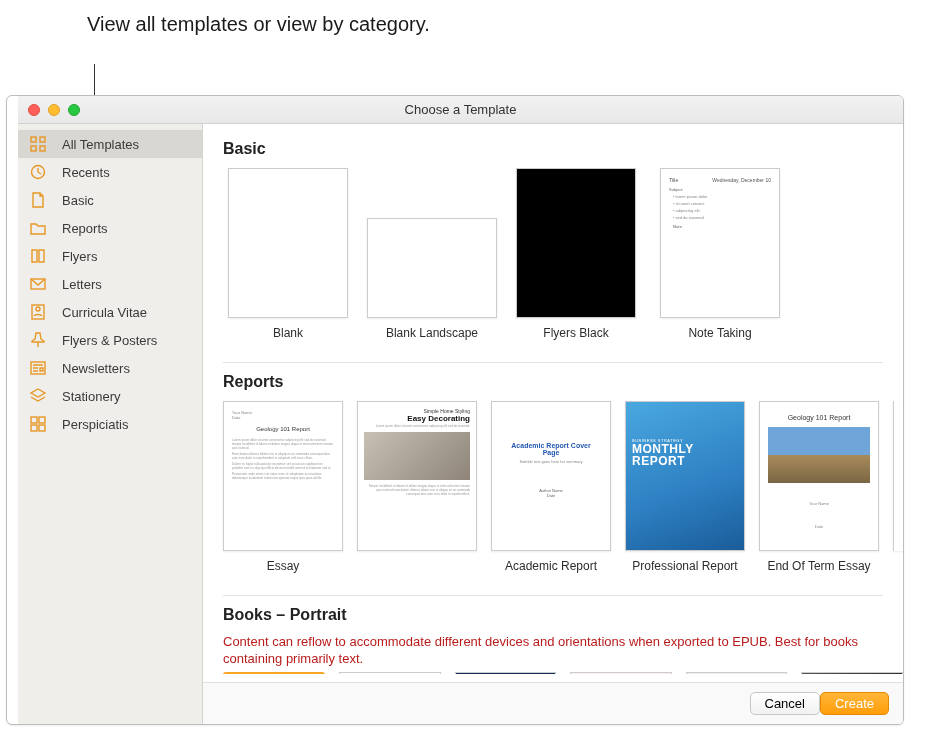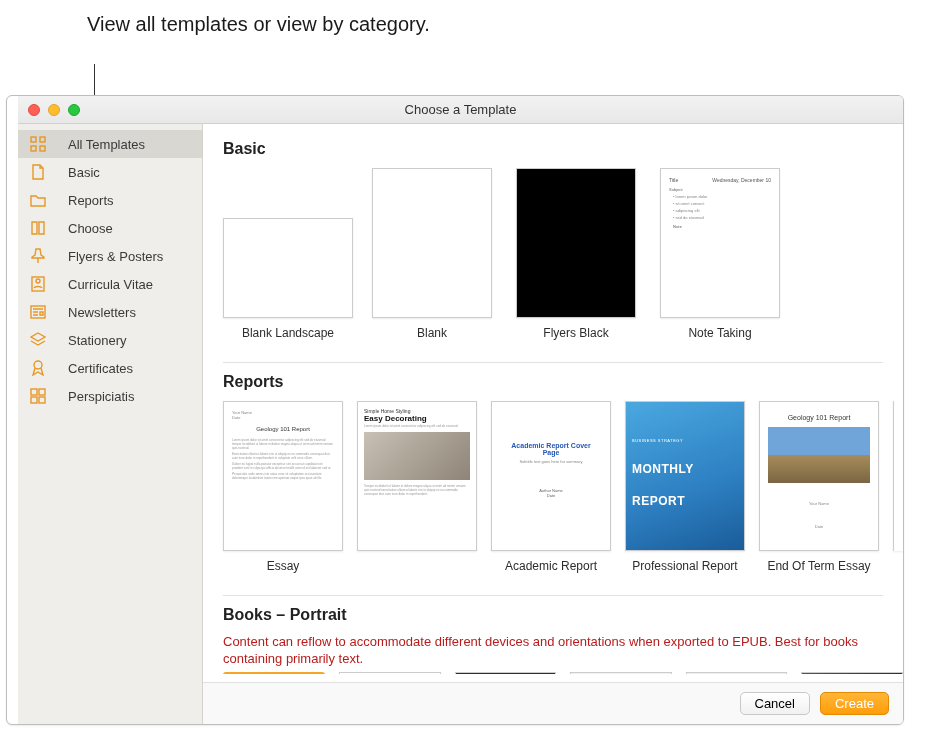--- a/index.html
+++ b/index.html
@@ -95,21 +95,21 @@
   }
   .sidebar {
     width: 185px;
     background: #f0eeea;
     border-right: 1px solid #d6d3cc;
     padding-top: 6px;
   }
   .side-item {
     display: flex;
     align-items: center;
-    gap: 22px;
+    gap: 16px;
     height: 28px;
     padding: 0 12px;
     font-size: 13px;
     color: #3a3a3a;
     cursor: pointer;
   }
   .side-item.selected {
     background: #d9d7d1;
   }
   .side-icon {
@@ -204,21 +204,20 @@
   .book-thumb.selected {
     border: 3px solid #f6a623;
     border-radius: 3px;
   }
   .footer {
     height: 42px;
     border-top: 1px solid #e0e0e0;
     display: flex;
     align-items: center;
     justify-content: flex-end;
-    gap: 10px;
     padding: 0 14px;
     background: #f9f9f9;
     margin-top: 8px;
   }
   .btn {
     font-size: 13px;
     padding: 3px 14px;
     border-radius: 5px;
     border: 1px solid #c8c8c8;
     background: linear-gradient(#fff,#f1f1f1);
@@ -229,34 +228,34 @@
     border-color: #e28a00;
     color: #fff;
   }
   
   .note-lines { padding: 8px; }
   .note-lines .hdr { font-size:5px; color:#555; display:flex; justify-content:space-between; margin-bottom:4px;}
   .note-lines .bul { font-size:4px; color:#888; margin:2px 0 0 4px;}
   .essay-inner { padding:8px; }
   .essay-inner .t { font-size:6px; color:#333; text-align:center; margin:6px 0;}
   .essay-inner p { font-size:3px; color:#999; line-height:4px; margin:2px 0;}
-  .contemp { padding:6px; }
+  .contemp { padding:6px;text-align:right; }
   .contemp .h1 { font-size:5px; color:#333;}
   .contemp .h2 { font-size:8px; font-weight:700; color:#111;}
   .contemp .img { width:100%; height:48px; background:linear-gradient(135deg,#c8c0b4,#8e8578); margin:4px 0;}
   .contemp p { font-size:3px; color:#999; line-height:4px; margin:1px 0;}
   .acad { padding:10px; display:flex; flex-direction:column; align-items:center; justify-content:center;}
   .acad .t1 { font-size:7px; color:#2458b3; font-weight:600; text-align:center; margin-top:30px;}
   .acad .t2 { font-size:4px; color:#888; text-align:center; margin-top:3px;}
   .acad .t3 { font-size:4px; color:#666; text-align:center; margin-top:24px;}
   .prof { position:relative; }
   .prof .bg { position:absolute; inset:0; background:linear-gradient(160deg,#4aa8e0 0%,#2d7fc1 60%,#1a5c99 100%);}
   .prof .txt { position:absolute; top:36px; left:6px; right:6px; color:#fff; }
   .prof .s { font-size:4px; letter-spacing:0.5px;}
-  .prof .b { font-size:12px; font-weight:800; letter-spacing:0.5px; line-height:1;margin-top:20px;}
+  .prof .b { font-size:12px; font-weight:800; letter-spacing:0.5px; line-height:1;}
   .eot { padding:8px; text-align:center;}
   .eot .t { font-size:7px; color:#333; margin-top:4px;}
   .eot .img { width:100%; height:56px; background:linear-gradient(#6fa5d8 0%,#6fa5d8 50%,#a88b5a 50%,#7a6644 100%); margin:6px 0;}
   .eot .a { font-size:4px; color:#888; margin-top:18px;}
   .peek {
     width: 14px;
     height:150px;
     border-left:1px solid #ccc;
     background:#fff;
     box-shadow: 0 1px 2px rgba(0,0,0,0.08);
@@ -290,112 +289,121 @@
               <rect x="10" y="1" width="5" height="5"></rect>
               <rect x="1" y="10" width="5" height="5"></rect>
               <rect x="10" y="10" width="5" height="5"></rect>
             </svg>
           </span>
         <span>All Templates</span>
       </div>
       <div class="side-item">
         <span class="side-icon">
             <svg viewBox="0 0 16 16">
+              <circle cx="8" cy="8" r="6.5"></circle>
+              <path d="M8 4v4l3 2"></path>
+            </svg>
+          </span>
+        <span>Recents</span>
+      </div>
+      <div class="side-item">
+        <span class="side-icon">
+            <svg viewBox="0 0 16 16">
               <path d="M3 1h7l3 3v11H3z"></path>
               <path d="M10 1v3h3"></path>
             </svg>
           </span>
         <span>Basic</span>
       </div>
       <div class="side-item">
         <span class="side-icon">
             <svg viewBox="0 0 16 16">
               <path d="M1 4h5l2 2h7v8H1z"></path>
             </svg>
           </span>
         <span>Reports</span>
       </div>
       <div class="side-item">
         <span class="side-icon">
             <svg viewBox="0 0 16 16">
               <path d="M2 2h5v12H2zM9 2h5v12H9z"></path>
             </svg>
           </span>
-        <span>Choose</span>
-      </div>
-      <div class="side-item">
-        <span class="side-icon">
-            <svg viewBox="0 0 16 16">
-              <path d="M6 1h4l1 6 3 2v1H2V9l3-2z"></path>
-              <path d="M8 10v5"></path>
-            </svg>
-          </span>
-        <span>Flyers &amp; Posters</span>
+        <span>Flyers</span>
+      </div>
+      <div class="side-item">
+        <span class="side-icon">
+            <svg viewBox="0 0 16 16">
+              <rect x="1" y="3" width="14" height="10"></rect>
+              <path d="M1 3l7 6 7-6"></path>
+            </svg>
+          </span>
+        <span>Letters</span>
       </div>
       <div class="side-item">
         <span class="side-icon">
             <svg viewBox="0 0 16 16">
               <rect x="2" y="1" width="12" height="14"></rect>
               <circle cx="8" cy="5" r="2"></circle>
               <path d="M4 12c1-2 7-2 8 0"></path>
             </svg>
           </span>
         <span>Curricula Vitae</span>
       </div>
       <div class="side-item">
         <span class="side-icon">
             <svg viewBox="0 0 16 16">
+              <path d="M6 1h4l1 6 3 2v1H2V9l3-2z"></path>
+              <path d="M8 10v5"></path>
+            </svg>
+          </span>
+        <span>Flyers &amp; Posters</span>
+      </div>
+      <div class="side-item">
+        <span class="side-icon">
+            <svg viewBox="0 0 16 16">
               <rect x="1" y="2" width="14" height="12"></rect>
               <path d="M3 5h10M3 8h5M3 11h5M10 8h3v3h-3z"></path>
             </svg>
           </span>
         <span>Newsletters</span>
       </div>
       <div class="side-item">
         <span class="side-icon">
             <svg viewBox="0 0 16 16">
               <path d="M8 1l7 4-7 4-7-4zM1 9l7 4 7-4"></path>
             </svg>
           </span>
         <span>Stationery</span>
-      </div>
-      <div class="side-item">
-        <span class="side-icon">
-            <svg viewBox="0 0 16 16">
-              <circle cx="8" cy="5" r="4"></circle>
-              <path d="M5 8l-2 7 5-3 5 3-2-7"></path>
-            </svg>
-          </span>
-        <span>Certificates</span>
       </div>
       <div class="side-item">
         <span class="side-icon">
             <svg viewBox="0 0 16 16">
               <rect x="1" y="1" width="6" height="6"></rect>
               <rect x="9" y="1" width="6" height="6"></rect>
               <rect x="1" y="9" width="6" height="6"></rect>
               <rect x="9" y="9" width="6" height="6"></rect>
             </svg>
           </span>
         <span>Perspiciatis</span>
       </div>
     </div>
 
     <div class="main">
       <div class="scroll">
 
         <div class="section-title">Basic</div>
         <div class="row">
           <div class="tpl">
+            <div class="thumb"></div>
+            <div class="tpl-label">Blank</div>
+          </div>
+          <div class="tpl">
             <div class="thumb landscape"></div>
             <div class="tpl-label">Blank Landscape</div>
-          </div>
-          <div class="tpl">
-            <div class="thumb"></div>
-            <div class="tpl-label">Blank</div>
           </div>
           <div class="tpl">
             <div class="thumb black"></div>
             <div class="tpl-label">Flyers Black</div>
           </div>
           <div class="tpl">
             <div class="thumb">
               <div class="note-lines">
                 <div class="hdr">
                     <span>Title</span>

